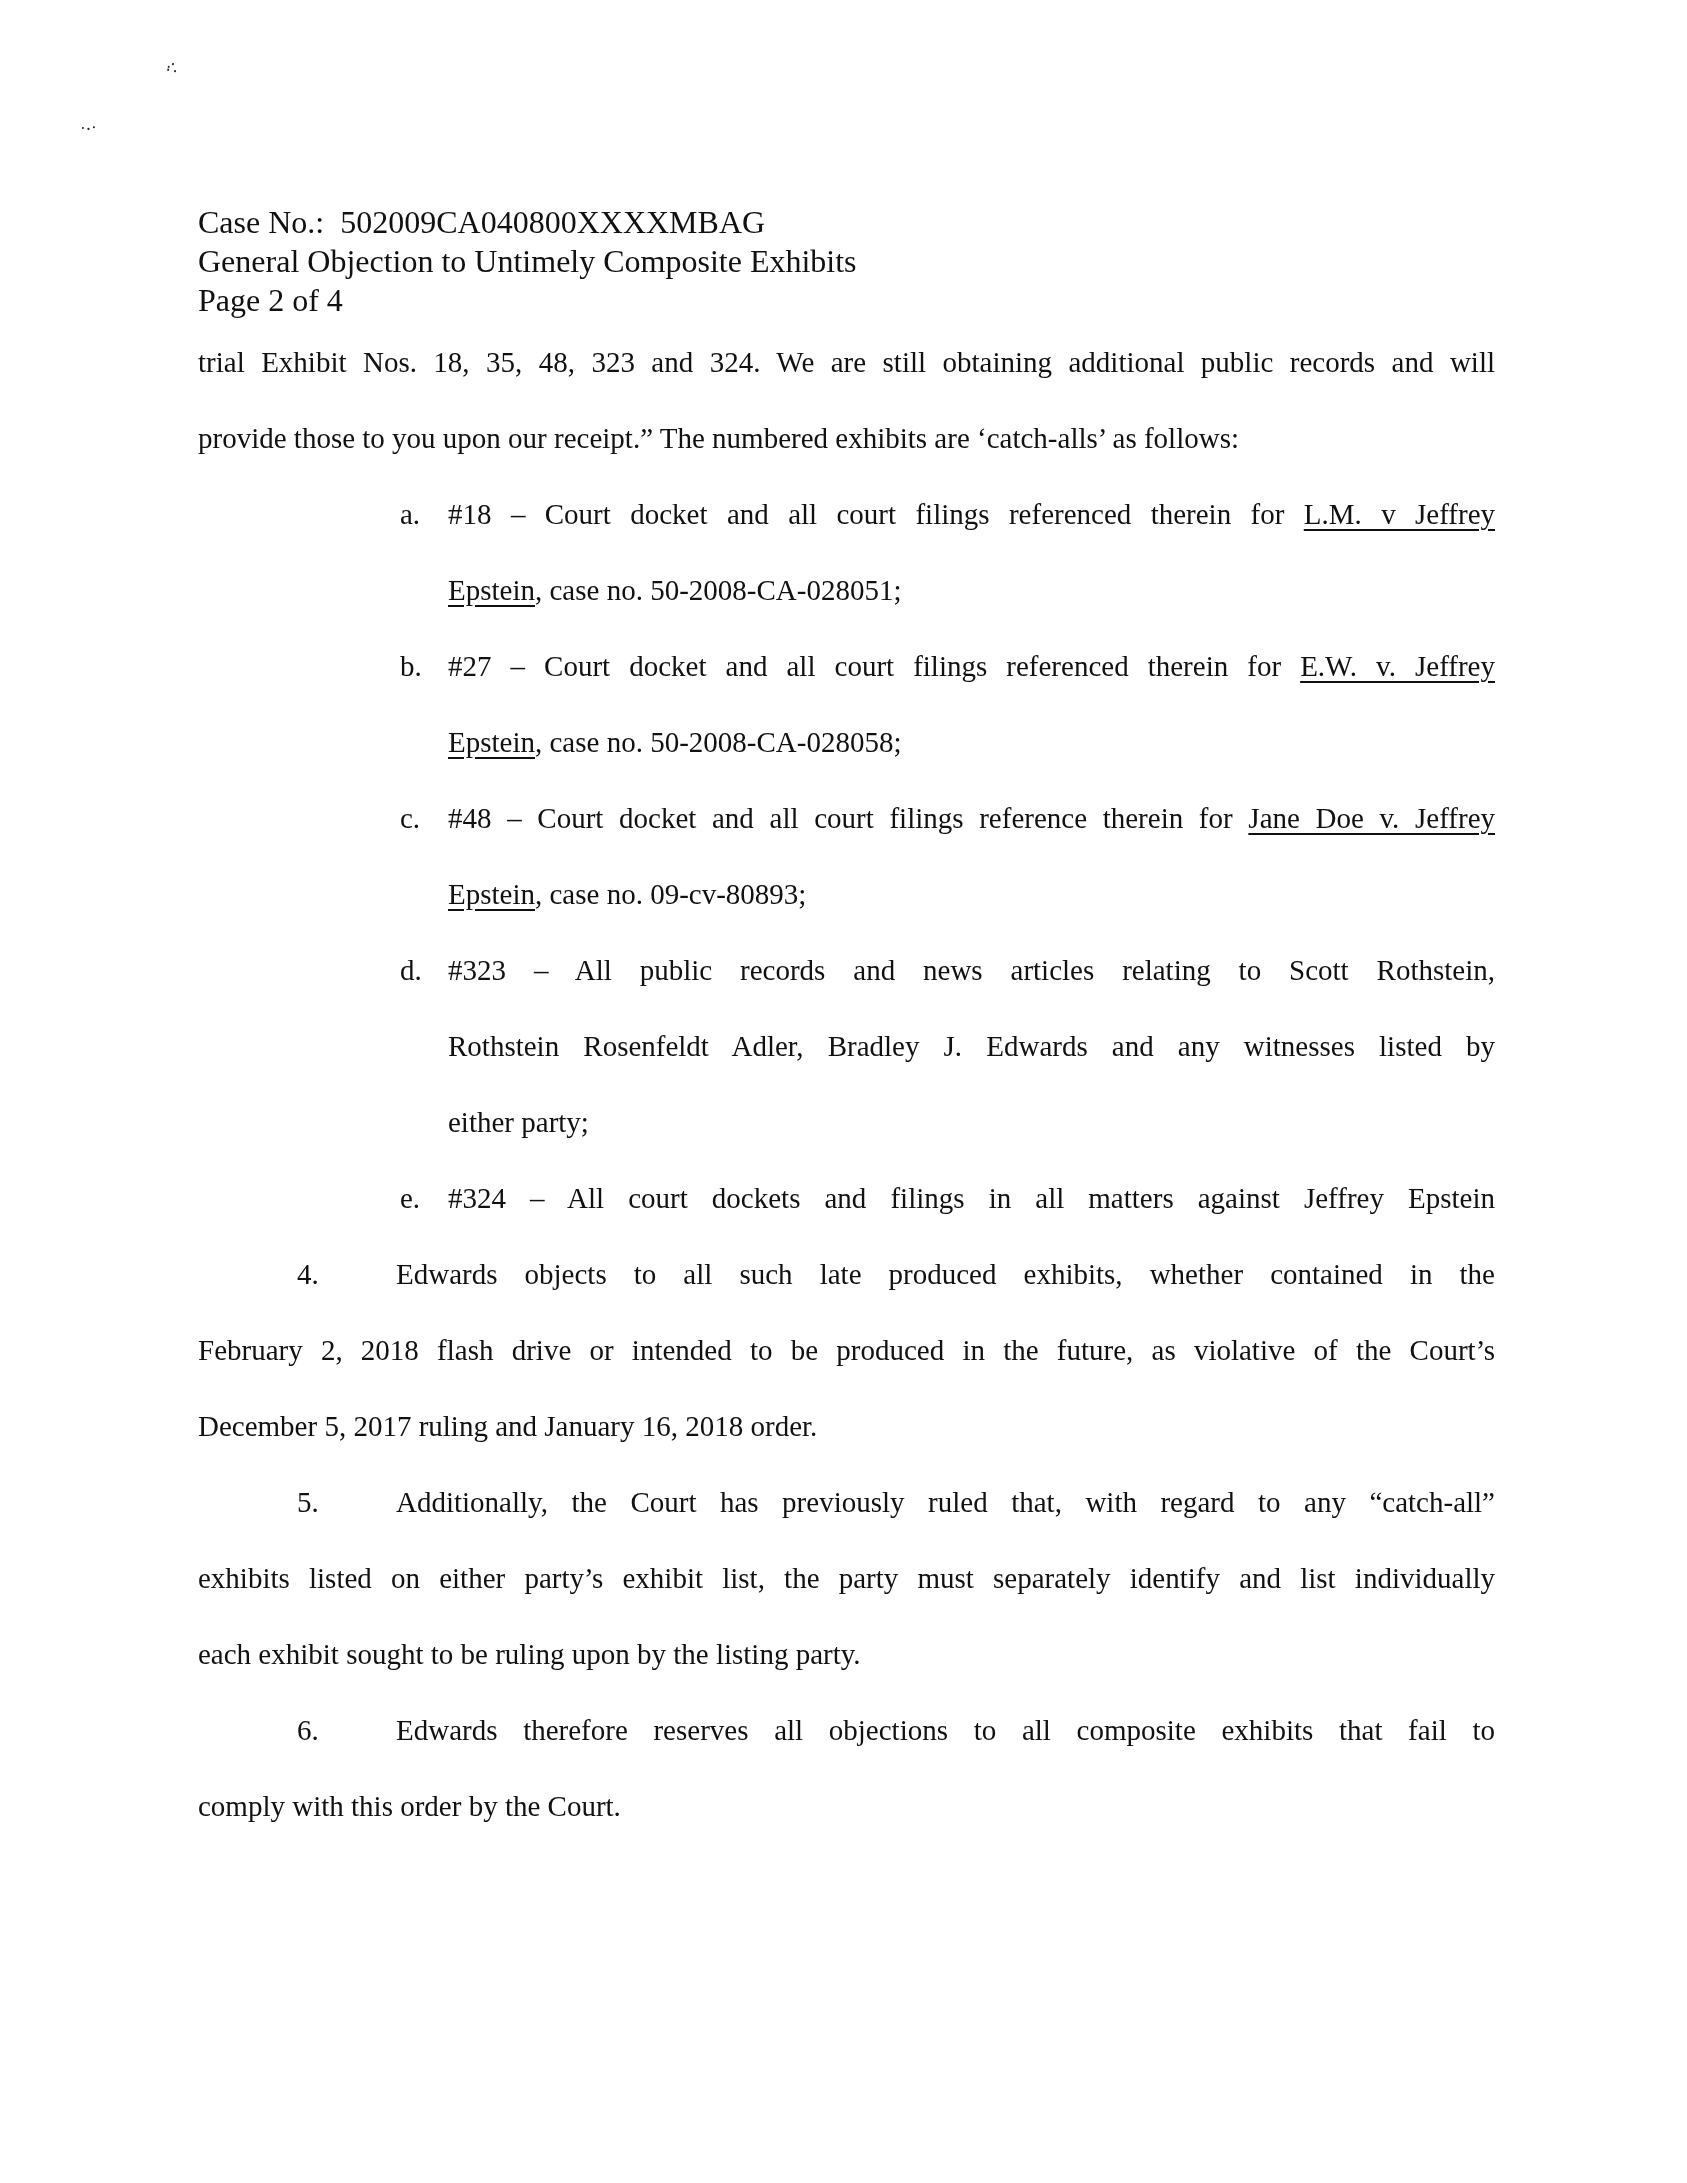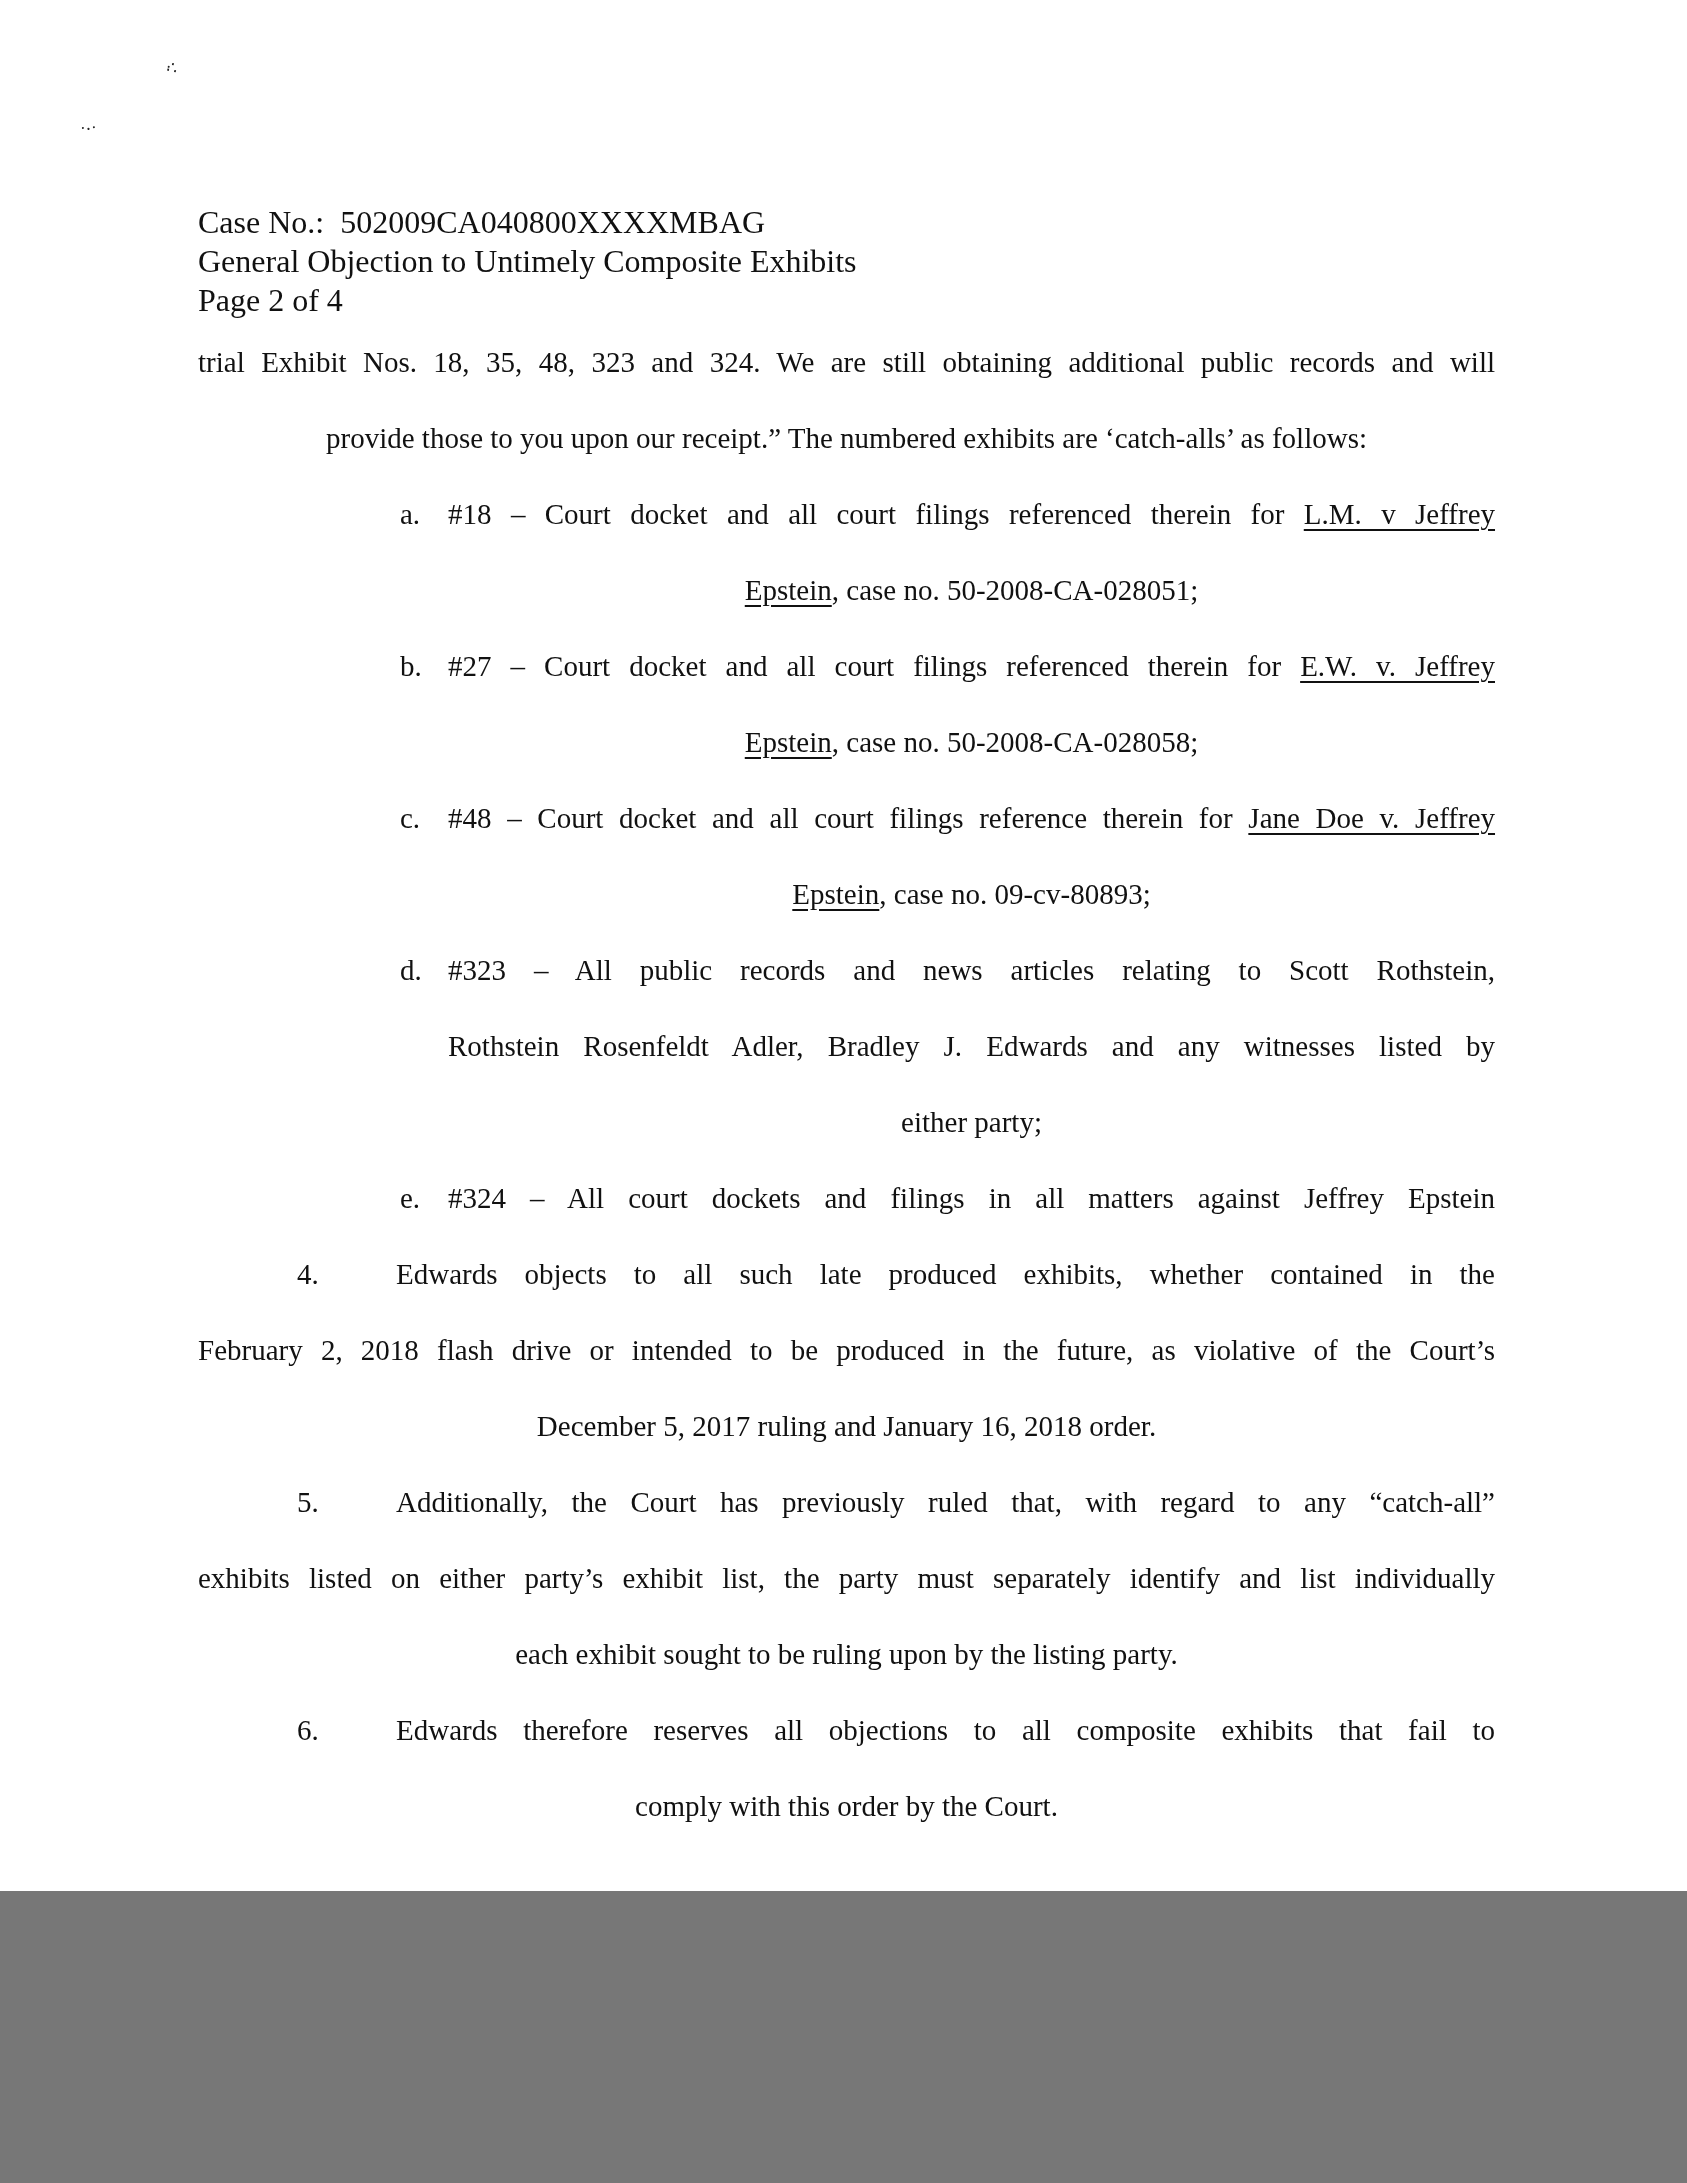--- a/index.html
+++ b/index.html
@@ -1,19 +1,19 @@
 <!DOCTYPE html>
 <html style="font-size:10.6px"><head>
 <meta charset="utf-8">
 <style>
   html, body { margin: 0; padding: 0; background: #777; }
   .page {
     position: relative;
     width: 1687px;
-    height: 1891px;
+    height: 2183px;
     background: #ffffff;
     color: #111111;
     font-family: "Liberation Serif", "DejaVu Serif", serif;
     overflow: hidden;
   }
   
   .speck { position: absolute; color: #222; font-size: 17px; line-height: 1; }
   .speck-1 { left: 167px; top: 58px; transform: rotate(12deg); letter-spacing: -12px; }
   .speck-2 { left: 91px; top: 119px; transform: rotate(-4deg); letter-spacing: -10.6px; }
 
@@ -29,21 +29,21 @@
   .body-flow {
     position: absolute;
     left: 198px;
     top: 324px;
     width: 1297px;
     font-size: 29px;
   }
   .line {
     height: 76px;
     line-height: 76px;
-    text-align: center;
+    text-align: left;
     overflow: visible;
     white-space: nowrap;
   }
   .jl {
     white-space: normal;
     text-align: justify;
     text-justify: inter-word;
     text-align-last: justify;
   }
   .u {

